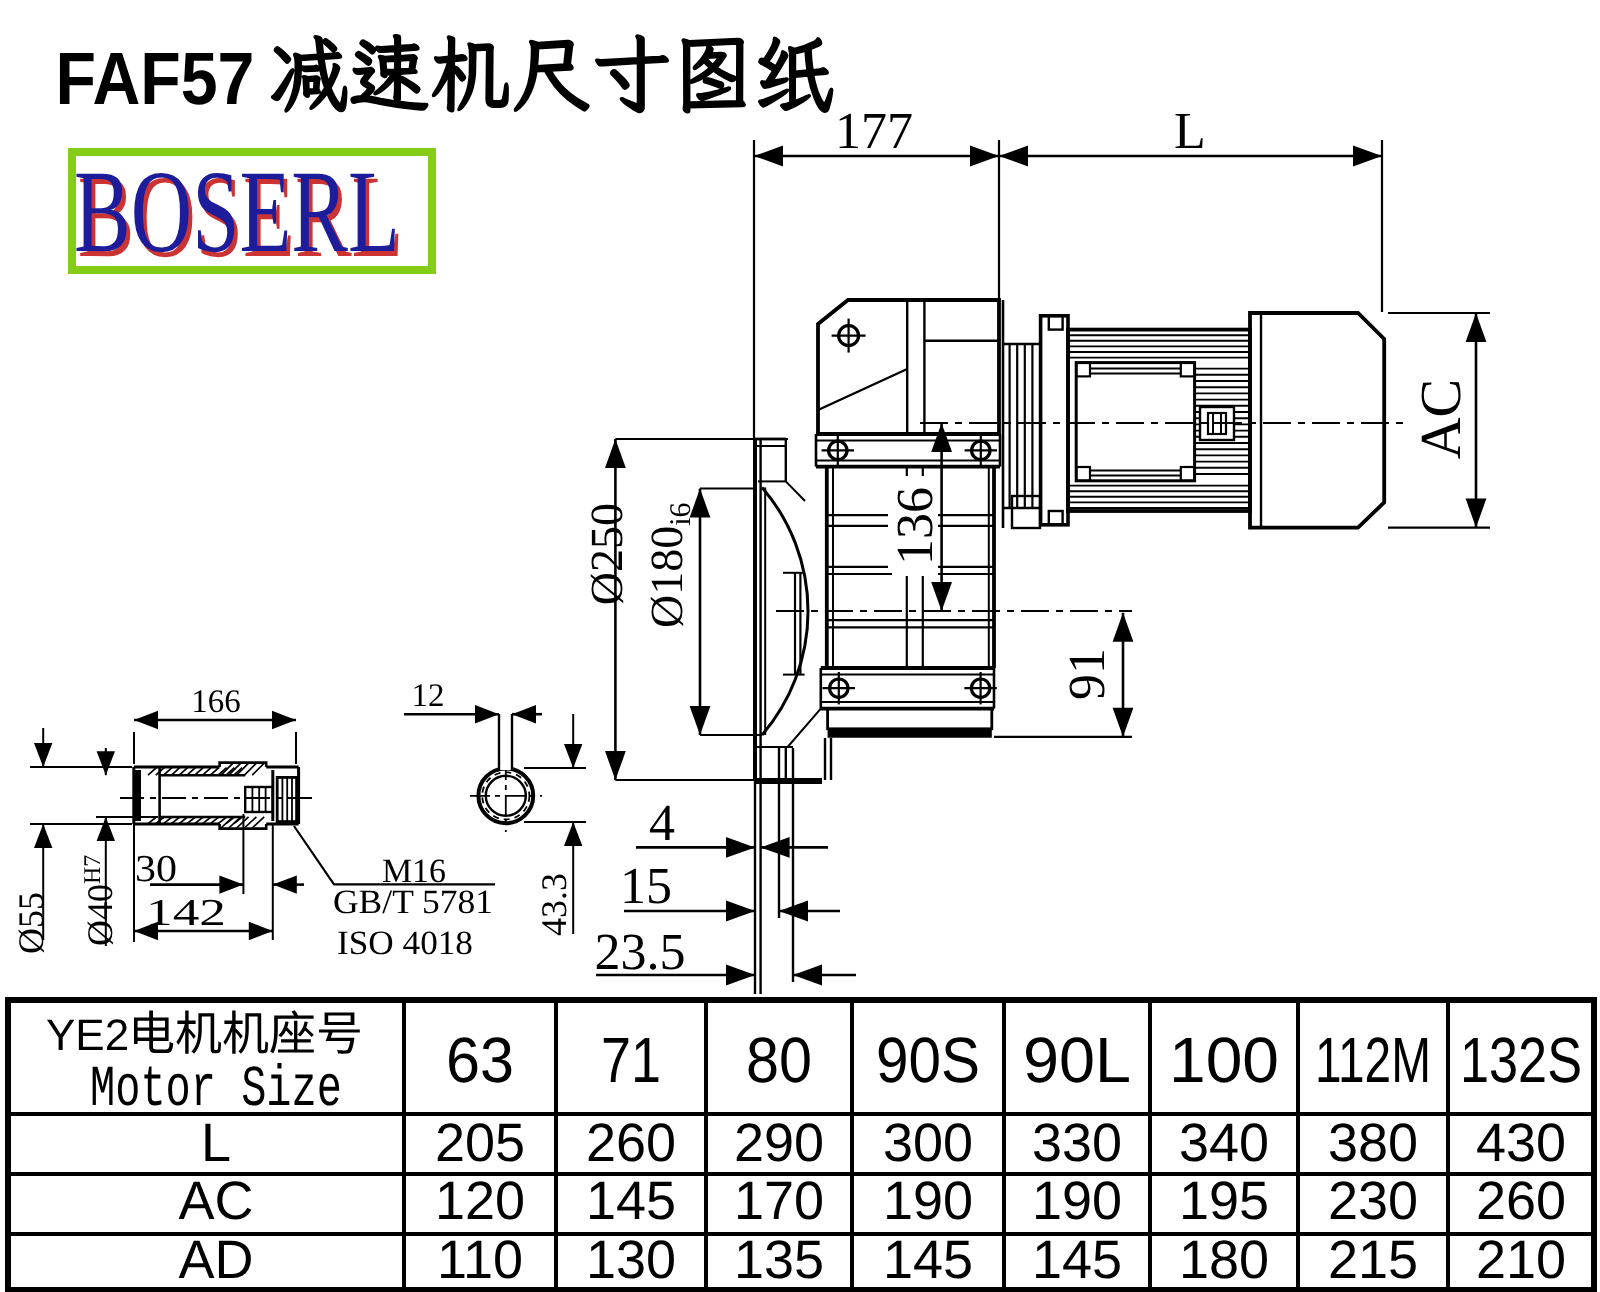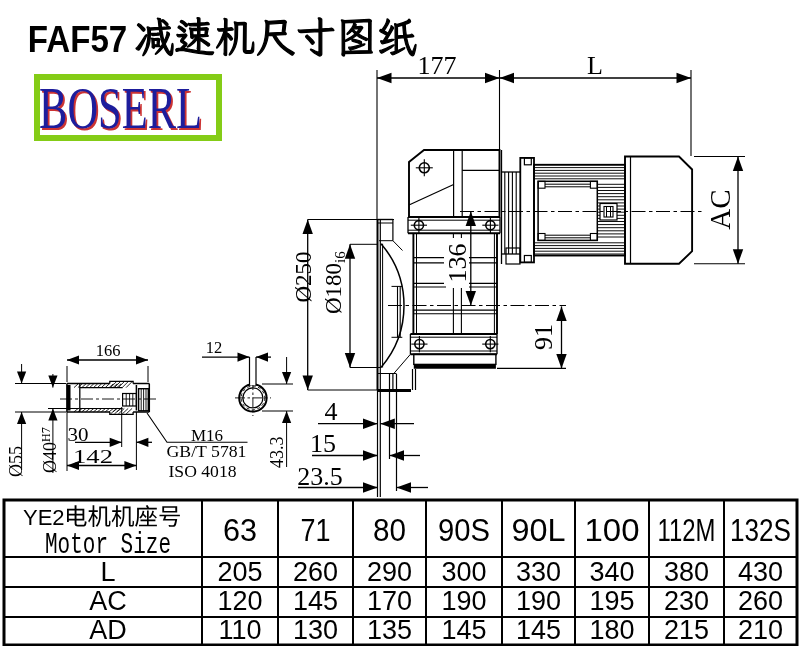--- a/index.html
+++ b/index.html
@@ -1,16 +1,16 @@
 <!DOCTYPE html>
 <html><head><meta charset="utf-8"><style>
 html,body{margin:0;padding:0;background:#fff;width:800px;height:646px;overflow:hidden}
 #page{position:relative;width:724px;height:646px;font-family:"Liberation Sans",sans-serif}
 #ttl{position:absolute;left:30px;top:14px;overflow:visible}
-#logo{position:absolute;left:34px;top:74px;width:176px;height:55px;border:6px solid #84cc16;background:#fff}
+#logo{position:absolute;left:34px;top:74px;width:176px;height:55px;border:4px solid #84cc16;background:#fff}
 #logo span{position:absolute;left:50%;top:50%;font-family:"Liberation Serif",serif;font-size:59px;line-height:59px;color:#1D1D9C;transform:translate(calc(-50% - 7.5px),calc(-54% + 2.5px)) scaleX(0.72);text-shadow:2.5px 2.5px 0 #C33;white-space:nowrap}
 </style></head>
 <body>
 <div id="page">
 <svg id="ttl" width="440" height="48" viewBox="0 0 440 48">
 <g transform="translate(-2.2,38) scale(0.896,1)">
         <text x="0" y="0" font-family="Liberation Sans, sans-serif" font-size="37" font-weight="bold" fill="#000">FAF57</text>
       </g>
 <g transform="translate(104,38) scale(0.963,1)">
         <path d="M40 -8.6Q39.5 -8.6 39.3 -7.1Q38.9 -3.5 38.3 -1.5Q37.8 0.4 37.6 0.4Q37.3 0.4 35.8 -1.6Q34.3 -3.7 32.4 -8Q33.8 -10.2 35.3 -13.7Q36.9 -17.1 36.9 -18Q36.9 -18.8 35.2 -19.7Q34.6 -20 34.3 -20Q34.1 -20 34.1 -19.7V-19.6Q34.2 -19.4 34.2 -19.2V-18.5Q34.2 -18.1 33.5 -15.9Q32.8 -13.7 31.4 -10.8Q30.1 -14.1 29.1 -20.8Q28.9 -22.2 28.8 -22.7L36.8 -23.1Q37.9 -23.2 37.9 -23.7Q37.9 -24.3 36.8 -25.1Q36.3 -25.5 36 -25.5Q35.8 -25.5 35.4 -25.3Q34.9 -25.2 34.6 -25.1Q34.3 -25.1 33.9 -25.1L28.6 -24.7Q28.1 -27.5 27.8 -32.4Q27.7 -33.2 26.5 -33.5Q25.3 -33.9 24.7 -33.9Q24.2 -33.9 24.2 -33.6Q24.2 -33.4 24.5 -33.1Q24.9 -32.7 25 -32.3Q25.2 -31.8 25.3 -30.7Q25.4 -29.7 25.6 -28Q25.8 -26.2 26 -24.6L17 -24Q14.8 -25.1 14.2 -25.1Q13.6 -25.1 13.6 -24.8Q13.6 -24.6 13.7 -24.4L13.9 -23.8Q14.4 -22.7 14.4 -19.9V-17Q14.4 -15 14.1 -11.9Q13.5 -5 9.5 2.4Q9.1 3 9.1 3.4Q9.1 3.7 9.4 3.7Q9.6 3.7 10.5 2.9Q11.4 2 12.5 0.3Q13.6 -1.4 14.6 -3.9Q15.7 -6.3 16.3 -9.6Q17 -12.9 17 -20.1V-22L26.3 -22.6Q27 -18.3 27.7 -14.9Q28.4 -11.4 29.7 -8Q26.9 -3.4 22.7 1.1Q22.1 1.8 22.1 2.1Q22.1 2.4 22.4 2.4Q22.6 2.4 23.9 1.5Q25.2 0.6 27 -1.2Q28.9 -3 30.7 -5.5Q32.2 -2.2 33.5 -0.3Q36.1 3.5 38 3.5Q38.8 3.5 39.3 2.9Q39.9 2.2 40.1 0.8Q40.6 -3 40.6 -5.8Q40.6 -8.6 40 -8.6ZM33.1 -26.9Q33.7 -26.2 34.1 -26.2Q34.6 -26.2 35 -26.8Q35.4 -27.5 35.4 -27.7Q35.4 -28.2 33 -30.2Q30.5 -32.3 30 -32.3Q29.5 -32.3 29.1 -31.8Q28.8 -31.3 28.8 -31Q28.8 -30.7 29.2 -30.4Q31.2 -28.9 33.1 -26.9ZM18.7 -18.6 17.8 -18.7Q17.6 -18.7 17.6 -18.5Q17.6 -18.4 17.8 -17.7Q18.3 -16.5 19.3 -16.5L19.8 -16.5L25.8 -16.8Q26.7 -16.9 26.7 -17.4Q26.7 -17.9 26 -18.5Q25.4 -19.1 25.1 -19.1Q24.8 -19.1 24.5 -18.9Q24.2 -18.7 23.6 -18.7L19.6 -18.6ZM24.8 -13.7 20.9 -13.4Q19.2 -13.9 18.6 -13.9Q18.1 -13.9 18.1 -13.7Q18.1 -13.5 18.4 -13.1Q18.6 -12.6 18.6 -11.6L18.9 -7V-6.5L18.8 -5.1Q18.8 -4.6 19.4 -4.2Q20.1 -3.7 20.5 -3.7Q21.2 -3.7 21.2 -4.5V-4.6L21.1 -5.3L25.7 -5.5Q26.2 -5.6 26.5 -5.7Q26.8 -5.8 26.8 -6.1Q26.8 -6.5 26.1 -7.5L26.5 -11.8Q26.6 -12.1 26.7 -12.2Q26.8 -12.4 26.8 -12.6Q26.8 -12.9 26.3 -13.3Q25.8 -13.7 25.3 -13.7ZM24.2 -11.8 24 -7.3 21 -7.2 20.9 -11.6ZM11.5 -22.5Q11.5 -22.9 9.3 -24.9Q7.2 -26.9 6.1 -27.6Q5.1 -28.4 4.8 -28.4Q4.6 -28.4 4.1 -27.9Q3.6 -27.4 3.6 -27.1Q3.6 -26.8 3.7 -26.6Q3.9 -26.4 5.3 -25.2Q6.7 -23.9 8.1 -22.3Q9.5 -20.7 9.8 -20.7Q10.2 -20.7 10.5 -21Q11.5 -21.8 11.5 -22.5ZM4.7 -2H4.8Q5.3 -2 5.7 -2.5Q6 -2.9 7.5 -5.2Q9 -7.6 11.1 -11.8Q13.1 -16 13.1 -16.7Q13.1 -17.4 12.9 -17.4Q12.3 -17.4 11.5 -16.1Q7.3 -9.4 4 -5.3Q3.4 -4.5 2.7 -4.1Q2.1 -3.8 2.1 -3.5Q2.1 -3.4 2.6 -2.9Q3.2 -2.3 4.7 -2Z M79.8 2.7H80.2Q81 2.6 81.3 2.4Q81.7 2.1 82.4 1.1Q82.7 0.5 82.7 0.3Q82.7 0 82 0H81.7Q81.4 0 81 0Q80.6 0 80.1 0Q78.1 0 75.5 -0.2Q72.8 -0.4 69.9 -0.8Q66.9 -1.2 64 -1.6Q61 -2.1 58.5 -2.5Q55.9 -3 54.1 -3.4Q52.8 -3.6 51.5 -3.7Q53.4 -5.4 54.2 -6.2Q55 -7.1 55 -7.9Q55 -8.3 54.8 -8.6Q54.6 -8.9 53.8 -9.4Q53 -10 51.2 -11.1Q51 -11.3 51 -11.4Q51 -11.5 51.1 -11.6Q51.8 -12.5 52.5 -13.4Q53.3 -14.3 54.3 -15.5Q54.6 -15.7 54.8 -16Q55 -16.3 55 -16.5Q55 -17.1 54.4 -17.5Q53.8 -18 53.4 -18Q53.3 -18 53.2 -18Q53.1 -17.9 53 -17.9L47.2 -17.4Q47 -17.4 46.8 -17.4Q46.5 -17.4 46.3 -17.4Q45.6 -17.4 45 -17.5Q44.9 -17.5 44.9 -17.5Q44.8 -17.6 44.8 -17.6Q44.5 -17.6 44.5 -17.3L44.6 -16.7Q44.8 -16.2 45.3 -15.7Q45.7 -15.2 46.7 -15.2Q46.9 -15.2 47.2 -15.2Q47.5 -15.2 47.8 -15.2L51.4 -15.6Q50.7 -14.8 50.2 -14.1Q49.6 -13.4 49.1 -12.7Q48.4 -11.7 48.4 -11Q48.4 -10.1 49.5 -9.5Q50.9 -8.7 52 -7.9Q52.2 -7.8 52.2 -7.6Q52.2 -7.6 52.1 -7.4Q51.4 -6.6 50.4 -5.7Q49.5 -4.8 48.3 -3.8Q45.9 -3.6 44.9 -3.4Q43.9 -3.2 43.7 -2.9Q43.4 -2.6 43.4 -2.3L43.5 -1.9Q43.5 -1.5 43.7 -1.1Q43.9 -0.6 44.4 -0.6Q44.6 -0.6 44.8 -0.7Q44.9 -0.8 45.2 -0.8Q46.5 -1.2 47.5 -1.3Q48.6 -1.5 49.6 -1.5Q50.7 -1.5 51.7 -1.4Q52.7 -1.2 53.7 -1Q55.5 -0.7 58.2 -0.2Q60.9 0.3 64 0.8Q67.1 1.3 70.1 1.7Q73.2 2.1 75.7 2.4Q78.2 2.7 79.8 2.7ZM66.1 -21.7 66 -17.1 61.3 -17 60.9 -21.4ZM74.2 -22.1 73.6 -17.5 68.4 -17.3 68.5 -21.8ZM52.1 -19.7Q52.5 -19.7 52.9 -20.1Q53.2 -20.5 53.4 -21Q53.5 -21.4 53.5 -21.5Q53.5 -21.7 53.4 -21.9Q53.3 -22.1 52.8 -22.6Q52.2 -23 51.1 -23.7Q49.9 -24.5 47.8 -25.7Q47.3 -26 47 -26Q46.6 -26 46.1 -25.4Q45.7 -24.9 45.7 -24.6Q45.7 -24.2 46.5 -23.7Q47.6 -23 48.7 -22.2Q49.9 -21.3 51.2 -20.2Q51.5 -20 51.7 -19.8Q51.9 -19.7 52.1 -19.7ZM54.1 -25.3Q54.3 -25.3 54.7 -25.6Q55.1 -26 55.4 -26.4Q55.6 -26.8 55.6 -27Q55.6 -27.3 55.1 -27.9Q54.5 -28.5 53.7 -29.1Q52.8 -29.8 51.9 -30.4Q51 -31 50.3 -31.3Q49.6 -31.7 49.4 -31.7Q48.9 -31.7 48.5 -31.2Q48 -30.6 48 -30.4Q48 -30.1 48.7 -29.6Q49.9 -28.8 51.1 -27.9Q52.2 -26.9 53.3 -25.8Q53.8 -25.3 54.1 -25.3ZM68.4 -15.2 76.1 -15.6Q76.4 -15.6 76.8 -15.7Q77.1 -15.8 77.1 -16Q77.1 -16.2 76.8 -16.5Q76.6 -16.9 75.9 -17.4L76.8 -22Q76.8 -22.2 77 -22.4Q77.2 -22.6 77.2 -22.9Q77.2 -23.2 76.6 -23.8Q75.9 -24.3 75.3 -24.3H75L68.5 -23.9V-26.7L77.4 -27.3Q77.7 -27.3 77.9 -27.4Q78.1 -27.6 78.1 -27.8Q78.1 -28.3 77.7 -28.7Q77.2 -29.1 76.7 -29.4Q76.1 -29.7 75.9 -29.7Q75.7 -29.7 75.6 -29.7Q75.2 -29.5 74.7 -29.4Q74.3 -29.4 73.7 -29.3L68.5 -29V-33.3Q68.5 -33.9 67.9 -34.1Q67.2 -34.3 66.6 -34.4Q66 -34.4 66 -34.4Q65.4 -34.4 65.4 -34.1Q65.4 -33.9 65.6 -33.6Q65.9 -33.1 66 -32.7Q66.1 -32.3 66.1 -31.8V-28.9L58.9 -28.4H58.4Q57.5 -28.4 56.8 -28.6Q56.7 -28.6 56.5 -28.6Q56.3 -28.6 56.3 -28.4Q56.3 -28.2 56.3 -28.1Q56.5 -27.5 57 -26.8Q57.5 -26.1 58.6 -26.1Q58.9 -26.1 59.2 -26.1Q59.6 -26.1 60 -26.2L66.1 -26.5V-23.8L60.6 -23.5Q59.7 -23.8 59.1 -23.9Q58.4 -24 58.1 -24Q57.6 -24 57.6 -23.7Q57.6 -23.5 58 -22.8Q58.2 -22.6 58.3 -22.2Q58.4 -21.7 58.5 -21.3L58.9 -16.9Q58.9 -16.8 58.9 -16.6Q59 -16.5 59 -16.3Q59 -16 58.9 -15.8Q58.9 -15.5 58.9 -15.2V-15Q58.9 -14.4 59.3 -14.1Q59.7 -13.8 60.2 -13.7Q60.6 -13.5 60.8 -13.5Q61.2 -13.5 61.4 -13.8Q61.5 -14 61.5 -14.4V-14.5L61.5 -14.9L64.6 -15Q62.7 -12.4 60.6 -10.2Q58.4 -8 56.3 -6.3Q55.3 -5.6 55.3 -5.1Q55.3 -4.9 55.7 -4.9Q56.2 -4.9 57.2 -5.5Q58.3 -6 59.6 -7Q60.9 -8 62.2 -9.1Q63.5 -10.3 64.5 -11.5Q65.6 -12.6 66.1 -13.6L66.1 -12.9Q66 -12.2 66 -11.6Q66 -10.7 66 -9.7Q66 -8.6 66 -7.9L66 -7.1Q66 -6.4 65.9 -5.5Q65.9 -4.7 65.7 -3.7Q65.7 -3.6 65.7 -3.5Q65.6 -3.4 65.6 -3.4Q65.6 -2.9 66.1 -2.4Q66.5 -2 67 -1.8Q67.5 -1.6 67.7 -1.6Q68.1 -1.6 68.2 -1.9Q68.4 -2.2 68.4 -2.8V-11.7Q70.6 -10.4 72.5 -9.1Q74.4 -7.8 76.3 -6.3Q76.9 -5.8 77.2 -5.8Q77.6 -5.8 77.9 -6.1Q78.2 -6.5 78.4 -6.9Q78.6 -7.3 78.6 -7.5Q78.6 -8 77.7 -8.6Q76.4 -9.5 75 -10.4Q73.6 -11.3 72.4 -12Q71.2 -12.7 70.3 -13.2Q69.5 -13.6 69.3 -13.6Q68.8 -13.6 68.4 -12.9Z M113.8 -27.3 113.5 -2.4Q113.5 -0.5 114.3 0.3Q115.1 1.1 116.4 1.3Q117.6 1.4 118.9 1.4Q120.8 1.4 122 1.1Q123.1 0.8 123.6 0.1Q124.2 -0.7 124.3 -2.1Q124.4 -3.5 124.4 -5.7Q124.4 -5.8 124.4 -6.5Q124.4 -7.2 124.4 -8Q124.3 -8.9 124.2 -9.5Q124 -10.2 123.8 -10.2Q123.3 -10.2 123.1 -8.5Q122.9 -6.6 122.6 -5.2Q122.3 -3.8 122 -2.5Q121.8 -1.8 121.2 -1.6Q120.6 -1.3 118.8 -1.3Q117.1 -1.3 116.7 -1.6Q116.3 -1.8 116.3 -2.7L116.5 -27.2Q116.5 -27.5 116.6 -27.7Q116.7 -27.9 116.7 -28.2Q116.7 -28.7 116.1 -29.2Q115.5 -29.7 114.8 -29.7Q114.7 -29.7 114.6 -29.7Q114.5 -29.7 114.3 -29.7L107.5 -29.3Q105 -30.2 104.4 -30.2Q104.1 -30.2 104.1 -30Q104.1 -29.9 104.2 -29.7Q104.2 -29.5 104.3 -29.3Q104.5 -28.7 104.7 -27.8Q104.8 -26.9 104.9 -25.3Q104.9 -23.8 104.9 -21Q104.9 -17.6 104.8 -14.8Q104.6 -12 104.1 -9.4Q103.6 -6.8 102.5 -4.2Q101.4 -1.6 99.5 1.4Q98.9 2.4 98.9 2.7Q98.9 3 99.2 3Q99.4 3 100.2 2.4Q101 1.7 102.1 0.3Q103.2 -1.1 104.3 -3.2Q105.5 -5.3 106.3 -8.3Q107.1 -11.2 107.4 -14.9Q107.5 -17.3 107.5 -19.6Q107.6 -21.9 107.6 -24.1V-26.9ZM96.5 -21.5 102.1 -22Q102.5 -22.1 102.8 -22.2Q103 -22.3 103 -22.6Q103 -23 102.6 -23.4Q102.3 -23.9 101.8 -24.1Q101.3 -24.4 101 -24.4Q100.8 -24.4 100.7 -24.4Q100 -24.2 99.1 -24.1L96.5 -23.8L96.6 -32Q96.6 -32.5 96.5 -32.8Q96.3 -33.1 95.3 -33.4Q94.9 -33.5 94.5 -33.6Q94.2 -33.7 93.9 -33.7Q93.4 -33.7 93.4 -33.3Q93.4 -33.2 93.6 -32.9Q94.1 -32.1 94.1 -31.1L94 -23.6L89.3 -23.1Q89.2 -23.1 89 -23.1Q88.8 -23.1 88.6 -23.1Q87.9 -23.1 87.3 -23.2Q87.2 -23.2 87.2 -23.2Q87.1 -23.3 87.1 -23.3Q86.8 -23.3 86.8 -23.1L86.9 -22.5Q87.2 -21.9 87.6 -21.4Q88.1 -20.8 88.9 -20.8Q89.2 -20.8 89.5 -20.8Q89.8 -20.8 90.2 -20.9L93.7 -21.2Q92.1 -16.5 90.2 -12.4Q88.3 -8.3 86.2 -5.4Q85.7 -4.7 85.7 -4.3Q85.7 -4 86 -4Q86.4 -4 87.1 -4.8Q87.9 -5.5 88.9 -6.8Q89.9 -8.1 90.9 -9.7Q91.9 -11.2 92.8 -12.8Q93.6 -14.4 94 -15.8L93.9 -15Q93.9 -14.3 93.9 -13.7Q93.9 -11.8 93.8 -9.7Q93.8 -7.6 93.8 -5.6Q93.8 -3.7 93.7 -2.4V-1.2Q93.7 -0.6 93.7 0.1Q93.6 0.8 93.5 1.4Q93.4 1.6 93.4 1.9Q93.4 2.7 94.2 3.2Q95 3.6 95.5 3.6Q96.2 3.6 96.2 2.6L96.4 -16.8Q97.2 -16 98.2 -14.7Q99.2 -13.4 99.9 -12.4Q100.3 -11.8 100.7 -11.8Q101.1 -11.8 101.7 -12.3Q102.3 -12.8 102.3 -13.2Q102.3 -13.5 101.7 -14.3Q101.1 -15.2 100.2 -16.2Q99.4 -17.1 98.6 -17.9Q97.8 -18.6 97.4 -18.6Q97 -18.6 96.5 -18Z M154.9 -28.8 153.9 -19.7 139.6 -18.9Q139.9 -21.3 140 -23.6Q140.2 -25.9 140.2 -27.9ZM146.7 -16.8 156.6 -17.3Q157.2 -17.3 157.6 -17.5Q158.1 -17.6 158.1 -18Q158.1 -18.3 157.8 -18.8Q157.5 -19.2 156.7 -20L157.8 -28.8Q157.8 -29 158 -29.3Q158.2 -29.5 158.2 -29.8Q158.2 -30.3 157.5 -30.9Q156.8 -31.5 156.1 -31.5Q156 -31.5 155.9 -31.5Q155.8 -31.5 155.7 -31.5L140.1 -30.5Q137.4 -31.5 136.6 -31.5Q136.1 -31.5 136.1 -31.2Q136.1 -31 136.4 -30.5Q136.7 -30 136.9 -29.1Q137.1 -28.3 137.1 -27.5Q137.1 -24.9 136.9 -21.6Q136.7 -18.3 136.2 -14.8Q135.5 -9.9 133.5 -5.6Q131.5 -1.3 128.9 1.8Q128.2 2.6 128.2 3.1Q128.2 3.3 128.4 3.3Q128.8 3.3 129.7 2.6Q130.7 2 132 0.6Q133.3 -0.8 134.7 -2.9Q136 -5.1 137.2 -8Q138.4 -11 139.1 -14.7Q139.1 -15.2 139.2 -15.6Q139.3 -16 139.3 -16.4L143.9 -16.6Q146.4 -12.1 149.2 -8.7Q152.1 -5.2 155.7 -2.4Q159.3 0.4 164 3.1Q164.2 3.2 164.3 3.2Q164.6 3.2 165.1 2.7Q165.6 2.2 166 1.7Q166.4 1.1 166.4 1Q166.4 0.6 165.7 0.3Q159 -2.9 154.4 -7.1Q149.9 -11.3 146.7 -16.8Z M186.6 -8.4Q187.2 -8.9 187.2 -9.5Q187.2 -9.9 186.4 -10.8Q185.6 -11.8 184.5 -12.9Q183.3 -14 182.2 -15Q181.1 -16 180.5 -16.5Q180.3 -16.7 180.1 -16.8Q179.9 -16.9 179.6 -16.9Q179.2 -16.9 178.7 -16.4Q178.2 -15.9 178.2 -15.5Q178.2 -15.1 178.5 -14.8Q179.9 -13.5 181.5 -11.8Q183.1 -10.1 184.5 -8.1Q184.9 -7.6 185.3 -7.6Q185.8 -7.6 186.6 -8.4ZM192.1 -20.5V0.4Q190.3 -0.2 188.3 -1Q186.2 -1.9 184.5 -2.7Q184.3 -2.8 184 -2.9Q183.8 -2.9 183.7 -2.9Q183.2 -2.9 183.2 -2.6Q183.2 -2.3 184.1 -1.5Q184.9 -0.7 186.1 0.2Q187.4 1.1 188.8 2Q190.1 2.9 191.3 3.4Q192.4 4 192.9 4Q193.6 4 194.2 3.5Q194.7 3 194.9 2.6Q195 2.2 195 1.7Q195 1.3 195 0.9Q195 0.5 195 0L195 -20.6L206.6 -21.3Q207 -21.3 207.3 -21.4Q207.6 -21.5 207.6 -21.8Q207.6 -22.1 207.1 -22.6Q206.7 -23.1 206.1 -23.5Q205.5 -23.9 205.1 -23.9Q204.9 -23.9 204.8 -23.9Q204.4 -23.7 203.9 -23.6Q203.5 -23.6 203.1 -23.5L195 -23.1L195 -32.5Q195 -33.1 194.3 -33.4Q193.6 -33.8 192.8 -34Q192 -34.2 191.8 -34.2Q191.3 -34.2 191.3 -33.9Q191.3 -33.7 191.5 -33.4Q192.1 -32.5 192.1 -31.3V-22.9L173.3 -21.9Q173.2 -21.9 173 -21.9Q172.8 -21.8 172.6 -21.8Q171.7 -21.8 171 -22.1Q170.7 -22.1 170.6 -22.1Q170.4 -22.1 170.4 -21.9Q170.4 -21.6 170.9 -20.9Q171.3 -20.1 171.8 -19.7Q172.2 -19.4 173 -19.4Q173.2 -19.4 173.5 -19.4Q173.8 -19.4 174.2 -19.4Z M246.1 -1.6 246.2 -30.1Q246.2 -30.3 246.4 -30.5Q246.5 -30.7 246.5 -31Q246.5 -31.4 245.9 -31.9Q245.3 -32.5 244.3 -32.5H243.9L218.8 -31.3Q216.4 -32.2 215.9 -32.2Q215.3 -32.2 215.3 -31.9Q215.3 -31.8 215.4 -31.6Q215.5 -31.4 215.6 -31.2Q216.1 -30.2 216.1 -28.6L216.2 -1.1Q216.2 0.5 216 1.3Q215.9 2 215.9 2.5Q215.9 2.9 216.5 3.5Q217.1 4.1 218 4.1Q218.7 4.1 218.7 3V1.6L246.1 1Q246.7 0.9 247.1 0.9Q247.5 0.8 247.5 0.4Q247.5 -0.1 246.1 -1.6ZM243.7 -30.3 243.6 -1.4 218.7 -0.7 218.6 -29.1ZM235.2 -8.1Q235.7 -8.1 235.9 -8.5Q236.2 -8.9 236.2 -9.3Q236.3 -9.7 236.3 -9.8Q236.3 -10.4 235.5 -10.7Q234.7 -10.9 233.5 -11.3Q232.2 -11.7 230.9 -12.1Q229.7 -12.4 228.6 -12.7Q227.6 -12.9 227.3 -12.9Q226.8 -12.9 226.5 -12.3Q226.3 -11.7 226.3 -11.5Q226.3 -11.2 226.5 -11Q226.7 -10.8 227.2 -10.7Q229 -10.2 230.8 -9.6Q232.7 -9 234.2 -8.4Q234.6 -8.3 234.8 -8.2Q235 -8.1 235.2 -8.1ZM223.4 -4.8H223.2Q222.9 -4.8 222.9 -4.5Q222.9 -4.2 223.2 -3.7Q223.6 -3.1 224.1 -2.6Q224.7 -2.1 225.3 -2.1Q225.7 -2.1 226.9 -2.5Q228 -2.9 229.6 -3.4Q231.2 -3.9 232.9 -4.6Q234.7 -5.2 236.2 -5.9Q237.8 -6.5 238.9 -6.9Q239.9 -7.4 239.9 -7.9Q239.9 -8.2 239.4 -8.2Q239 -8.2 238.5 -8Q236.3 -7.4 234.1 -6.8Q231.9 -6.3 229.9 -5.8Q227.9 -5.3 226.3 -5.1Q224.8 -4.8 224 -4.8Q223.8 -4.8 223.7 -4.8Q223.6 -4.8 223.4 -4.8ZM229.7 -25.2Q230.8 -26.6 230.8 -27.2Q230.8 -28 229.3 -28.6Q228.8 -28.8 228.5 -28.8Q228.1 -28.8 228.1 -28.4Q228.1 -27 226.3 -24.3Q224.9 -22.3 223.5 -20.8Q222.1 -19.3 221.6 -18.9Q221.1 -18.4 221.1 -18Q221.1 -17.5 221.5 -17.5Q221.9 -17.5 223.3 -18.5Q224.8 -19.5 226.4 -21.1Q228 -19.4 229.5 -18.1Q226.2 -15.1 220.3 -12.1Q219.3 -11.6 219.3 -11.1Q219.3 -10.7 219.7 -10.7Q220.2 -10.7 221.4 -11.1Q226.5 -12.9 231.3 -16.8Q233.8 -14.9 237 -13.2Q240.3 -11.5 240.9 -11.5Q241.5 -11.5 242.2 -12Q243 -12.6 243 -12.9Q243 -13.3 242.4 -13.5Q236.6 -15.6 232.9 -18.2Q235.6 -20.8 237 -23.3Q237 -23.4 237.3 -23.7Q237.6 -23.9 237.6 -24.2Q237.6 -24.4 237.4 -24.8Q237 -25.5 235.5 -25.5H235.2ZM228.2 -23.2 234.2 -23.5Q233.2 -21.7 231 -19.5Q228.9 -21.2 227.7 -22.6Z M280.1 -16.7 273.6 -16.1 273.6 -25.4Q276.6 -26 279.1 -26.8Q279.5 -21.3 280.1 -16.7ZM281.7 -27.6Q284.3 -28.6 285.8 -29.2Q287.2 -29.9 287.2 -30.3Q287.2 -31.2 286.6 -32Q285.9 -32.9 285.6 -32.9Q285.3 -32.9 285.1 -32.3Q284.8 -31.8 283.8 -31.2Q279.2 -29 273.4 -27.5Q271.5 -28.4 271 -28.4Q270.6 -28.4 270.6 -28Q270.6 -27.8 270.8 -27Q271.1 -26.2 271.1 -25.1L271.2 -0.7L269.4 -0.1Q268.2 0.2 267.4 0.3Q266.5 0.4 266.5 0.6Q266.5 0.9 266.9 1.4Q267.4 2 267.9 2.4Q268.4 2.9 268.8 2.9Q269.1 2.9 270.1 2.5Q274 1 277.6 -1.2Q281.3 -3.4 281.3 -4.1Q281.3 -4.3 280.9 -4.3Q280.6 -4.3 278.9 -3.6Q277.3 -2.8 273.5 -1.5L273.5 -13.7L280.5 -14.3Q281.7 -8.2 283.9 -2.9Q286.1 2.4 287.8 3.3Q288.6 3.8 289.3 3.8Q290.5 3.8 291 2.1Q292.1 -1.4 292.5 -3.9Q292.9 -6.4 292.9 -7Q292.9 -7.6 292.5 -7.6Q292.1 -7.6 291.7 -6.5Q290.4 -2.7 289.7 -1.3Q289 0.1 288.9 0.1Q288.8 0.1 288.1 -0.7Q287.5 -1.4 286.6 -3.2Q284.4 -7.4 283 -14.6L289.6 -15.1Q290.6 -15.2 290.6 -15.7Q290.6 -16.3 289.6 -17.1Q288.7 -17.8 288.4 -17.8Q288 -17.8 287.4 -17.5Q286.9 -17.3 286.1 -17.2L282.7 -16.9Q281.9 -21.6 281.7 -27.6ZM261.8 -3.7 257.7 -2.1Q256.5 -1.7 255.9 -1.6L255.4 -1.6Q255.1 -1.6 255.1 -1.4Q255.1 -1.1 255.5 -0.4Q255.9 0.2 256.4 0.7Q257 1.2 257.2 1.2Q258.3 1.1 264.2 -2.5Q270.1 -6 270 -7Q270 -7.1 269.6 -7.1Q269.2 -7 267.2 -6.1Q265.2 -5.1 261.8 -3.7ZM264.3 -12Q263 -11.8 261.9 -11.6Q265.7 -17.3 269.4 -23.6Q269.5 -23.9 269.5 -24.2Q269.5 -25.1 267.9 -26Q267.4 -26.4 267.1 -26.4Q266.9 -26.4 266.9 -25.7Q266.8 -25.1 266.7 -24.7Q266.4 -23.5 263.7 -18.8Q262.5 -19.6 260.7 -20.6L259.7 -21.2Q262.5 -25.2 263.8 -27.5Q265.1 -29.9 265.4 -31Q265.4 -31.8 263.8 -32.8Q263.2 -33.1 263 -33.1Q262.7 -33.1 262.7 -32.7V-32.3Q262.7 -31.3 261.9 -29.4Q261.2 -27.5 257.6 -22.3Q257.5 -22.3 257.3 -22.4Q256.5 -22.7 256.1 -22.6Q255.7 -22.6 255.4 -21.9Q255.1 -21.3 255.2 -20.9Q255.3 -20.6 256 -20.2Q259.1 -18.9 262.3 -16.7L262 -16.1Q260.5 -13.7 258.8 -11.2Q258 -11.1 257.2 -11.2L256.6 -11.3Q256.2 -11.3 256.1 -10.9Q256.1 -10.8 256.3 -10.1Q256.5 -9.5 257.3 -8.5Q257.6 -8.2 258 -8.2Q258.5 -8.1 261.3 -8.9Q264.1 -9.6 266.9 -10.6Q269.8 -11.7 269.8 -12.3Q269.9 -12.6 269.3 -12.7Q268.7 -12.7 267.6 -12.5Q266.5 -12.3 264.3 -12Z" fill="#000" stroke="#000" stroke-width="1.3"></path>

